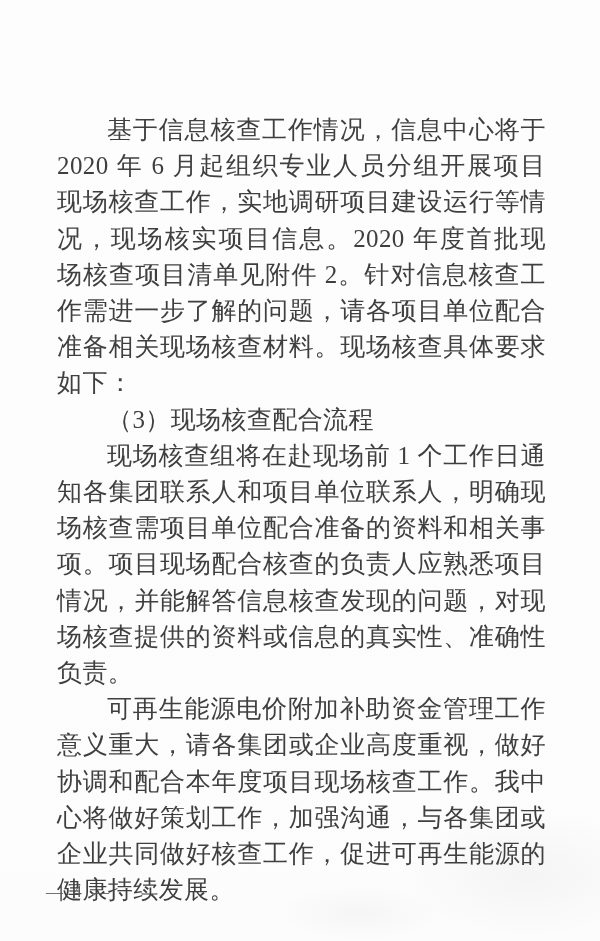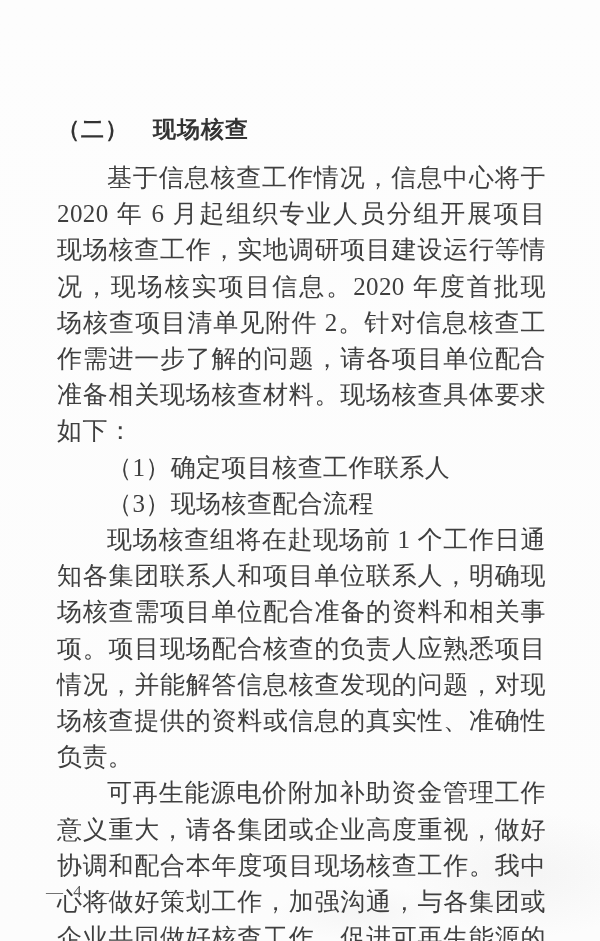--- a/index.html
+++ b/index.html
@@ -56,25 +56,23 @@
     font-size: 17px;
     color: #5a5a5a;
     letter-spacing: 3px;
   }
 </style>
 </head>
 <body>
 
 <div class="page">
   <div class="content">
-    <h2 class="heading">（二）　现场核查</h2>
 
     <p class="para">基于信息核查工作情况，信息中心将于 2020 年 6 月起组织专业人员分组开展项目现场核查工作，实地调研项目建设运行等情况，现场核实项目信息。2020 年度首批现场核查项目清单见附件 2。针对信息核查工作需进一步了解的问题，请各项目单位配合准备相关现场核查材料。现场核查具体要求如下：</p>
 
-    <p class="para">（1）确定项目核查工作联系人</p>
 
 
     <p class="para">（3）现场核查配合流程</p>
 
     <p class="para">现场核查组将在赴现场前 1 个工作日通知各集团联系人和项目单位联系人，明确现场核查需项目单位配合准备的资料和相关事项。项目现场配合核查的负责人应熟悉项目情况，并能解答信息核查发现的问题，对现场核查提供的资料或信息的真实性、准确性负责。</p>
 
     <p class="para">可再生能源电价附加补助资金管理工作意义重大，请各集团或企业高度重视，做好协调和配合本年度项目现场核查工作。我中心将做好策划工作，加强沟通，与各集团或企业共同做好核查工作，促进可再生能源的健康持续发展。</p>
   </div>
 
   <div class="footer">— 4 —</div>

